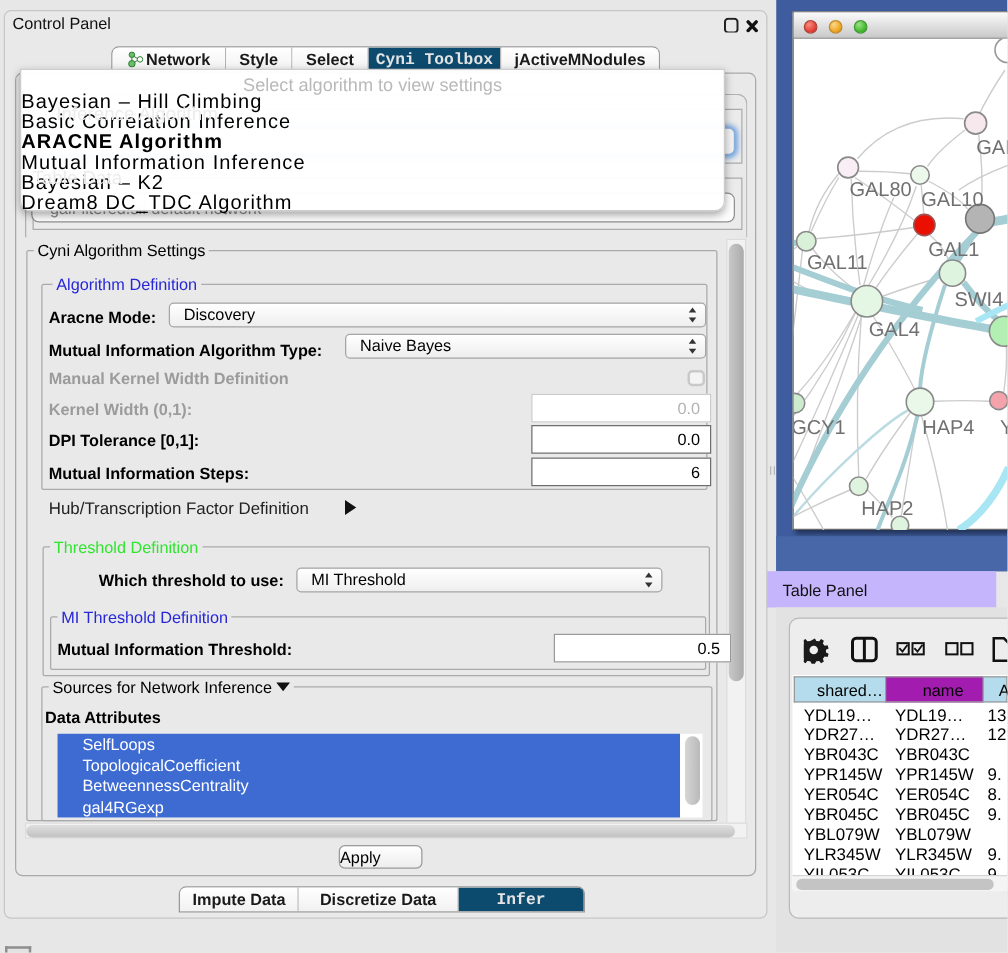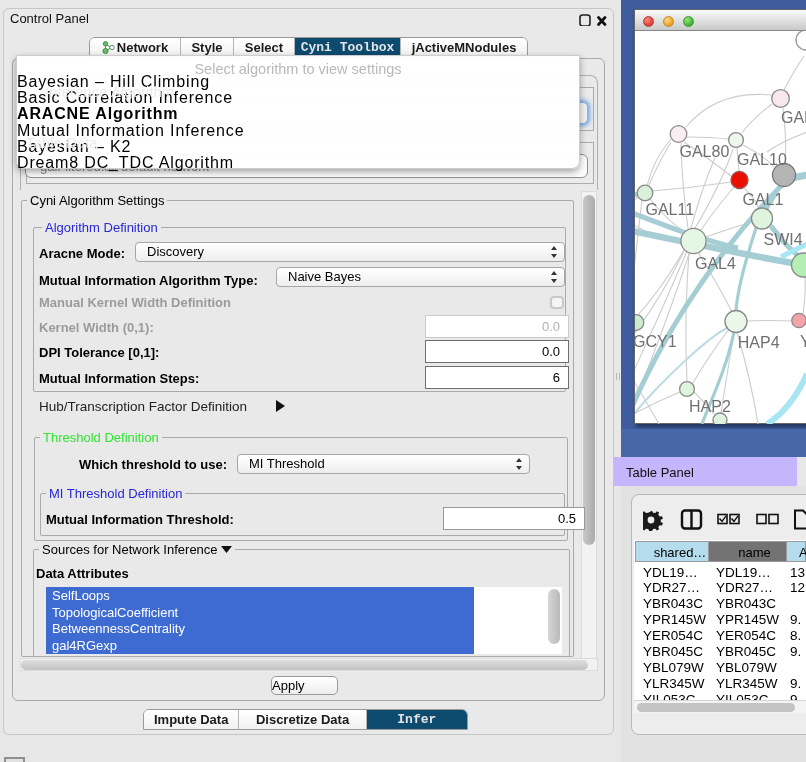--- a/index.html
+++ b/index.html
@@ -178,21 +178,21 @@
     <rect x="114" y="6.5" width="9" height="9"></rect>
     <rect x="126" y="6.5" width="9" height="9"></rect>
   </g>
   <g fill="none" stroke="#111" stroke-width="2">
     <path d="M152 2.5 h8 l5 5 v13 h-13 z"></path>
   </g>
 </svg>
 
 <div class="abs" style="left:634px; top:540px; width:172px; height:171px; background:#ffffff;"></div>
 <div class="abs" style="left:635px; top:541px; width:73px; height:21px; background:#b5dcec; border:1px solid #9a9a9a; border-right:none; font-size:13px; text-align:center; line-height:21px; padding-left:16px;">shared…</div>
-<div class="abs" style="left:708px; top:541px; width:79px; height:21px; background:#737373; border:1px solid #9a9a9a; font-size:13px; text-align:center; line-height:21px; padding-left:14px;">name</div>
+<div class="abs" style="left:708px; top:541px; width:79px; height:21px; background:#a21caf; border:1px solid #9a9a9a; font-size:13px; text-align:center; line-height:21px; padding-left:14px;">name</div>
 <div class="abs" style="left:787px; top:541px; width:19px; height:21px; background:#b5dcec; border:1px solid #9a9a9a; border-left:none; font-size:13px; padding-left:12px; line-height:21px;">A</div>
 
 <div class="abs" id="trows" style="left:634px; top:563px; width:172px; height:137px; overflow:hidden; font-size:13.5px; color:#000;">
 <div style="position:absolute; left:9px; top:1.5px;">YDL19…</div>
 <div style="position:absolute; left:82px; top:1.5px;">YDL19…</div>
 <div style="position:absolute; left:156px; top:1.5px;">13</div>
 <div style="position:absolute; left:9px; top:17.4px;">YDR27…</div>
 <div style="position:absolute; left:82px; top:17.4px;">YDR27…</div>
 <div style="position:absolute; left:156px; top:17.4px;">12</div>
 <div style="position:absolute; left:9px; top:33.3px;">YBR043C</div>
@@ -297,21 +297,21 @@
 <div class="abs lbl" style="left:46px; top:512px;">Mutual Information Threshold:</div>
 <div class="abs field" style="left:419px; top:507px; width:142px; height:23px; border:1px solid #999; color:#000; line-height:21px;margin-left:24px;">0.5</div>
 
 <div class="abs group" style="left:33px; top:549px; width:537px; height:108px;">
   <span class="gtitle" style="color:#000;">Sources for Network Inference <svg width="11" height="8" viewBox="0 0 11 8" style="vertical-align:1px;">
         <path d="M0 1 L11 1 L5.5 8 Z" fill="#111"></path>
       </svg></span>
 </div>
 <div class="abs lbl" style="left:36px; top:566px;">Data Attributes</div>
 <div class="abs" style="left:46px; top:587px; width:516px; height:67px; background:#fff;"></div>
-<div class="abs" style="left:46px; top:587px; width:428px; height:67px; background:#3d6bd2; color:#fff; font-size:13px; padding:1px 0 0 6px; line-height:16.7px;">SelfLoops<br>TopologicalCoefficient<br>BetweennessCentrality<br>gal4RGexp</div>
+<div class="abs" style="left:46px; top:587px; width:498px; height:67px; background:#3d6bd2; color:#fff; font-size:13px; padding:1px 0 0 20px; line-height:16.7px;">SelfLoops<br>TopologicalCoefficient<br>BetweennessCentrality<br>gal4RGexp</div>
 <div class="abs" style="left:548px; top:589px; width:11.5px; height:55px; background:linear-gradient(90deg,#d6d6d6,#b9b9b9); border-radius:6px;"></div>
 
 <div class="abs" style="left:271px; top:676px; width:67px; height:19px; background:linear-gradient(#ffffff,#ededed); border:1px solid #9b9b9b; border-radius:5px; text-align:left; font-size:13px; line-height:17px;">Apply</div>
 
 <div class="abs tabbar" id="bottabs">
   <div class="tab" style="width:96px; line-height:19px;">Impute Data</div>
   <div class="tab" style="width:128px; line-height:19px;">Discretize Data</div>
   <div class="tab sel" style="width:101px; line-height:19px;">Infer Network</div>
 </div>
 

